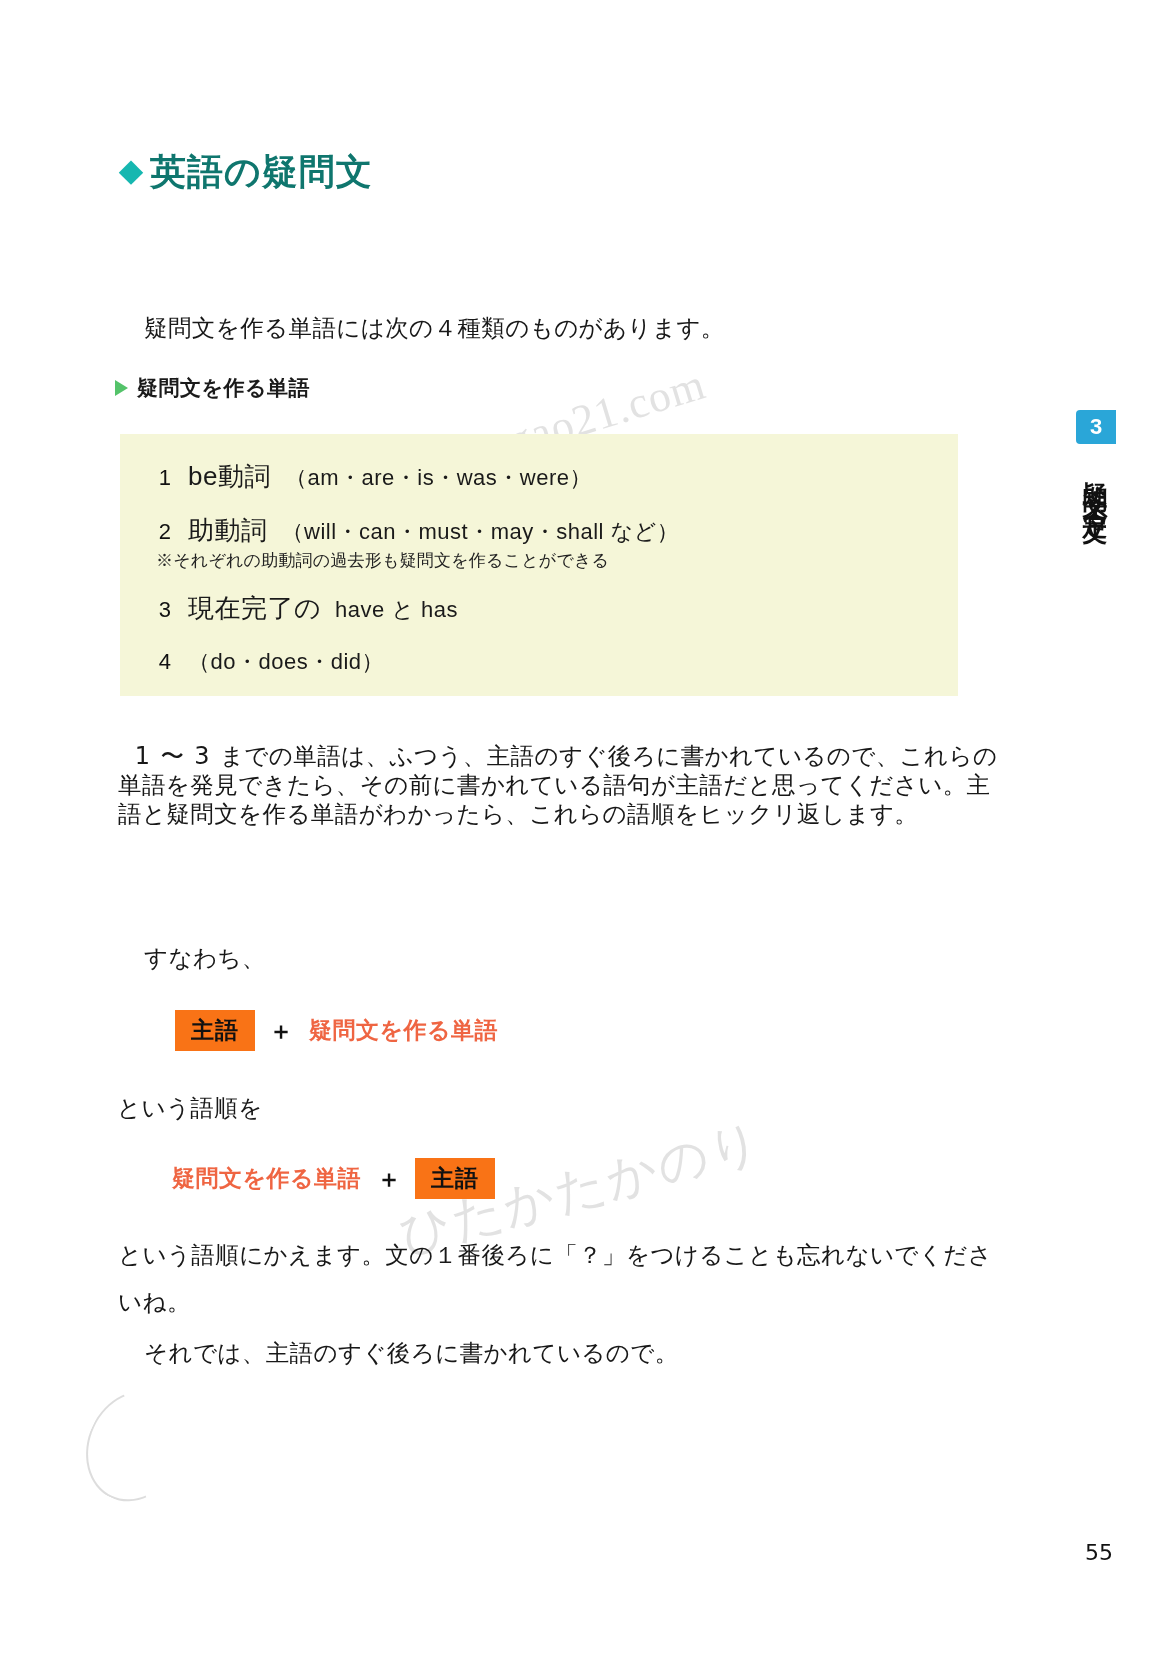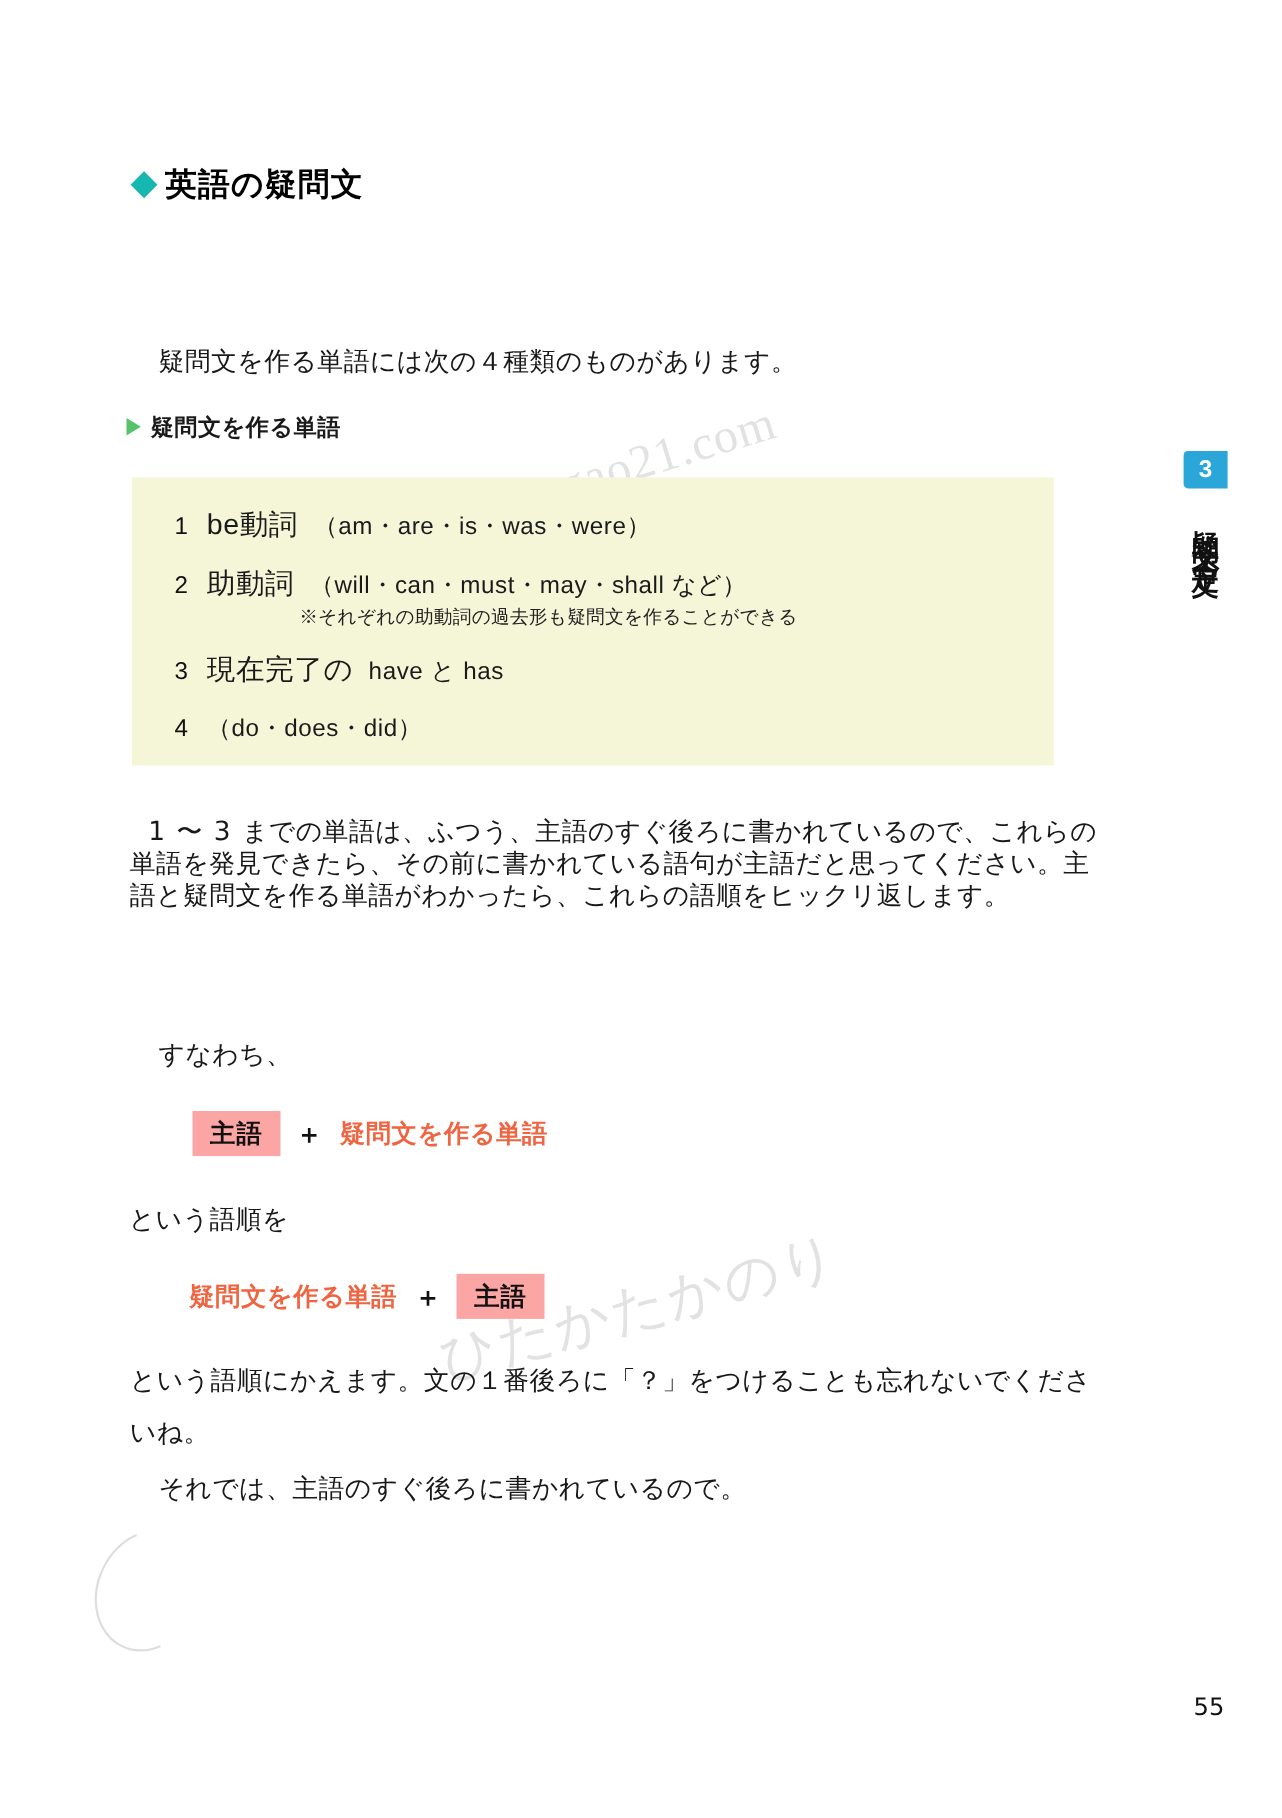--- a/index.html
+++ b/index.html
@@ -53,22 +53,22 @@
     display: flex;
     align-items: center;
     gap: 6px;
   }
   .heading .diamond {
     color: #16b7b0;
     font-size: 26px;
     line-height: 1;
   }
   .heading .htext {
-    color: #000000;
-    font-size: 29px;
+    color: #0f766e;
+    font-size: 36px;
     font-weight: bold;
     letter-spacing: 1px;
   }
 
   
   .para {
     position: absolute;
     font-size: 23.5px;
     line-height: 47px;
     letter-spacing: 0.4px;
@@ -132,21 +132,20 @@
     color: #111;
   }
   .eng {
     font-family: Liberation Sans, sans-serif;
     font-size: 22px;
     letter-spacing: 0.5px;
   }
   .small-note {
     font-size: 17px;
     color: #222;
-    margin-left: 116px;
     margin-top: -10px;
     line-height: 26px;
     letter-spacing: 0.2px;
   }
 
   
   #p3 {
     left: 118px;
     top: 742px;
     width: 880px;
@@ -165,21 +164,21 @@
     position: absolute;
     display: flex;
     align-items: center;
     gap: 14px;
     font-size: 23px;
     font-weight: bold;
   }
   #f1 { left: 175px; top: 1010px; }
   #f2 { left: 170px; top: 1158px; }
   .chip-blue {
-    background: #fca5a5;
+    background: #f97316;
     padding: 5px 16px;
     letter-spacing: 1px;
     color: #111;
   }
   .chip-red {
     color: #ef6542;
     padding: 5px 2px;
     letter-spacing: 0.5px;
   }
   .plus {

